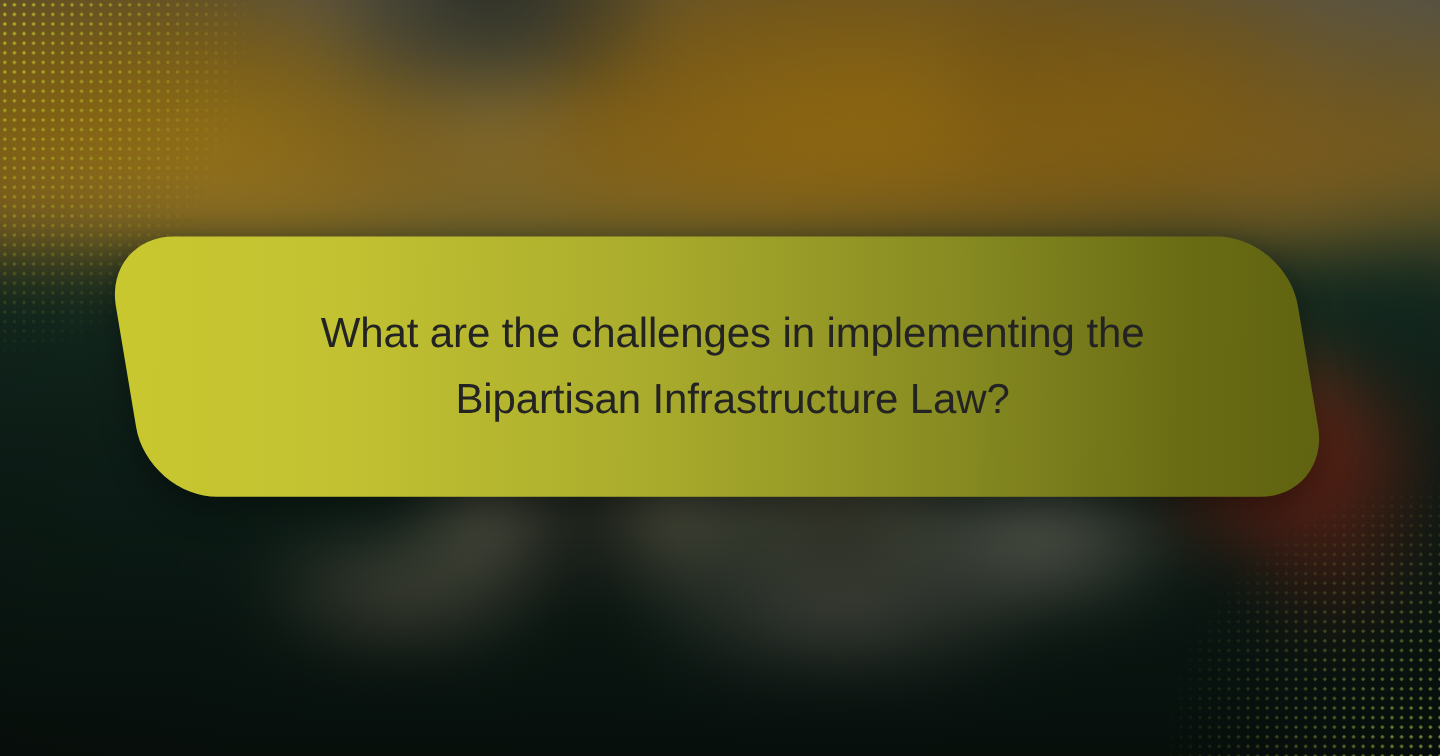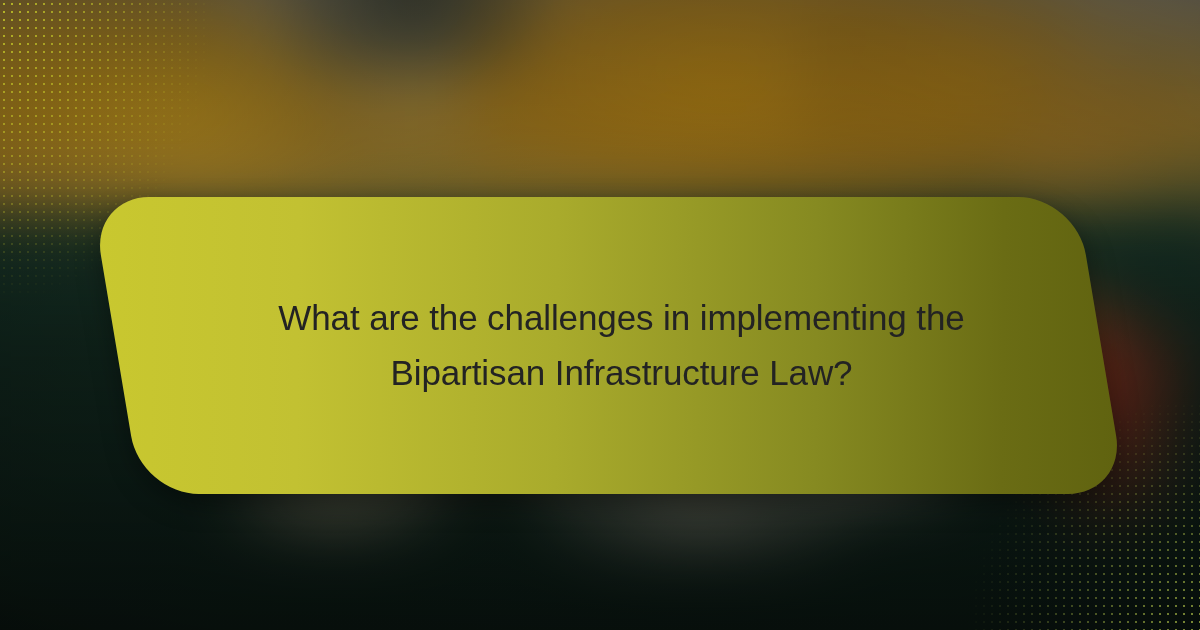--- a/index.html
+++ b/index.html
@@ -144,24 +144,24 @@
   .dots-br {
     right:0; bottom:0; width:300px; height:300px;
     background-image:radial-gradient(rgba(168,186,70,0.75) 1.2px, transparent 1.4px);
     -webkit-mask-image:radial-gradient(ellipse 100% 100% at 100% 100%, #000 0%, rgba(0,0,0,0.5) 40%, rgba(0,0,0,0) 78%);
             mask-image:radial-gradient(ellipse 100% 100% at 100% 100%, #000 0%, rgba(0,0,0,0.5) 40%, rgba(0,0,0,0) 78%);
   }
 
   
   .question-card {
     position:absolute;
-    left:116px;
+    left:105px;
     top:197px;
     width:985px;
-    height:297px;
+    height:217px;
     display:flex;
     align-items:center;
     justify-content:center;
     z-index:5;
   }
 
   .card-shape {
     position:absolute;
     inset:0;
     background:linear-gradient(100deg, #c9c82f 0%, #c2c132 20%, #a9ab2c 45%, #868a21 70%, #6a6c14 88%, #5f620f 100%);

